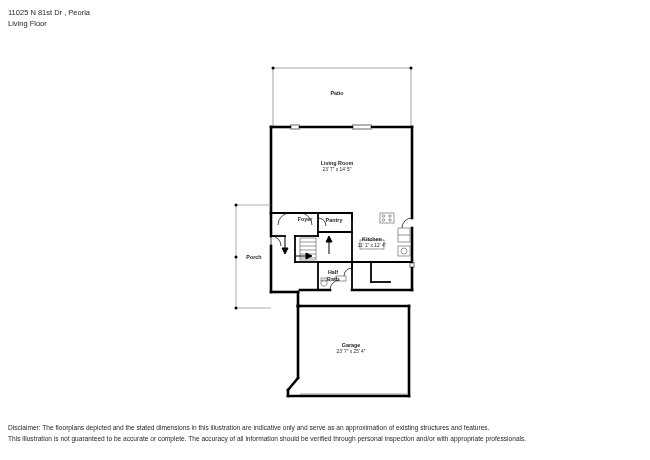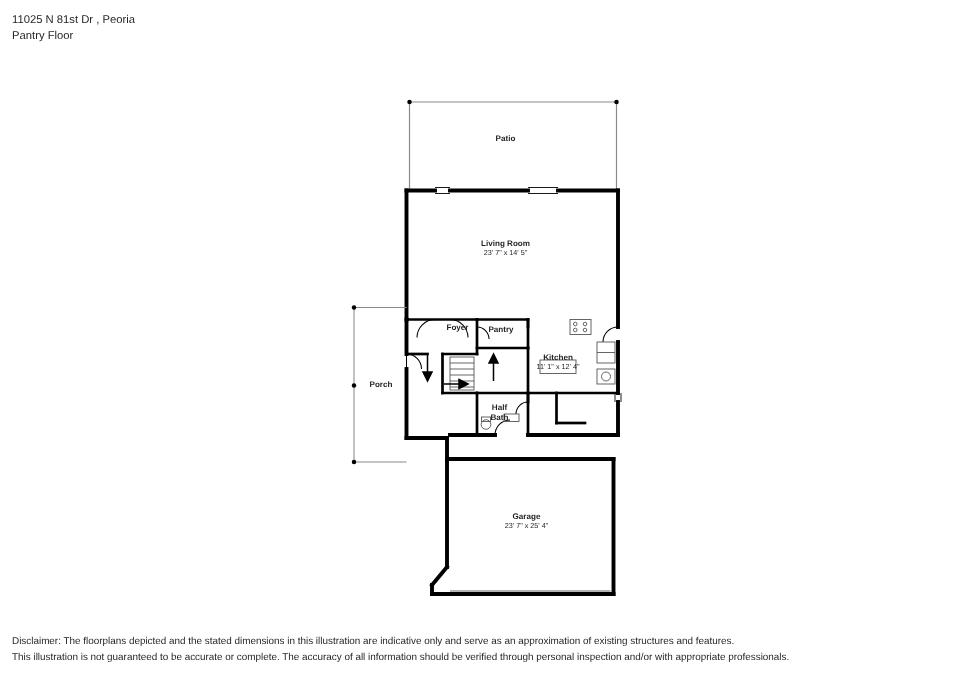--- a/index.html
+++ b/index.html
@@ -61,21 +61,21 @@
     font-weight: normal;
     font-size: 4.8px;
     display: block;
   }
 </style>
 </head>
 <body>
 
 <div class="header">
   <div class="addr">11025 N 81st Dr , Peoria</div>
-  <div class="floor">Pantry Floor</div>
+  <div class="floor">Living Floor</div>
 </div>
 
 <div class="plan">
   <svg width="650" height="460" viewBox="0 0 650 460">
 
     <g stroke="#8a8a8a" stroke-width="0.8" fill="none">
       <line x1="273" y1="68" x2="411" y2="68"></line>
       <line x1="273" y1="68" x2="273" y2="127"></line>
       <line x1="411" y1="68" x2="411" y2="127"></line>
     </g>

